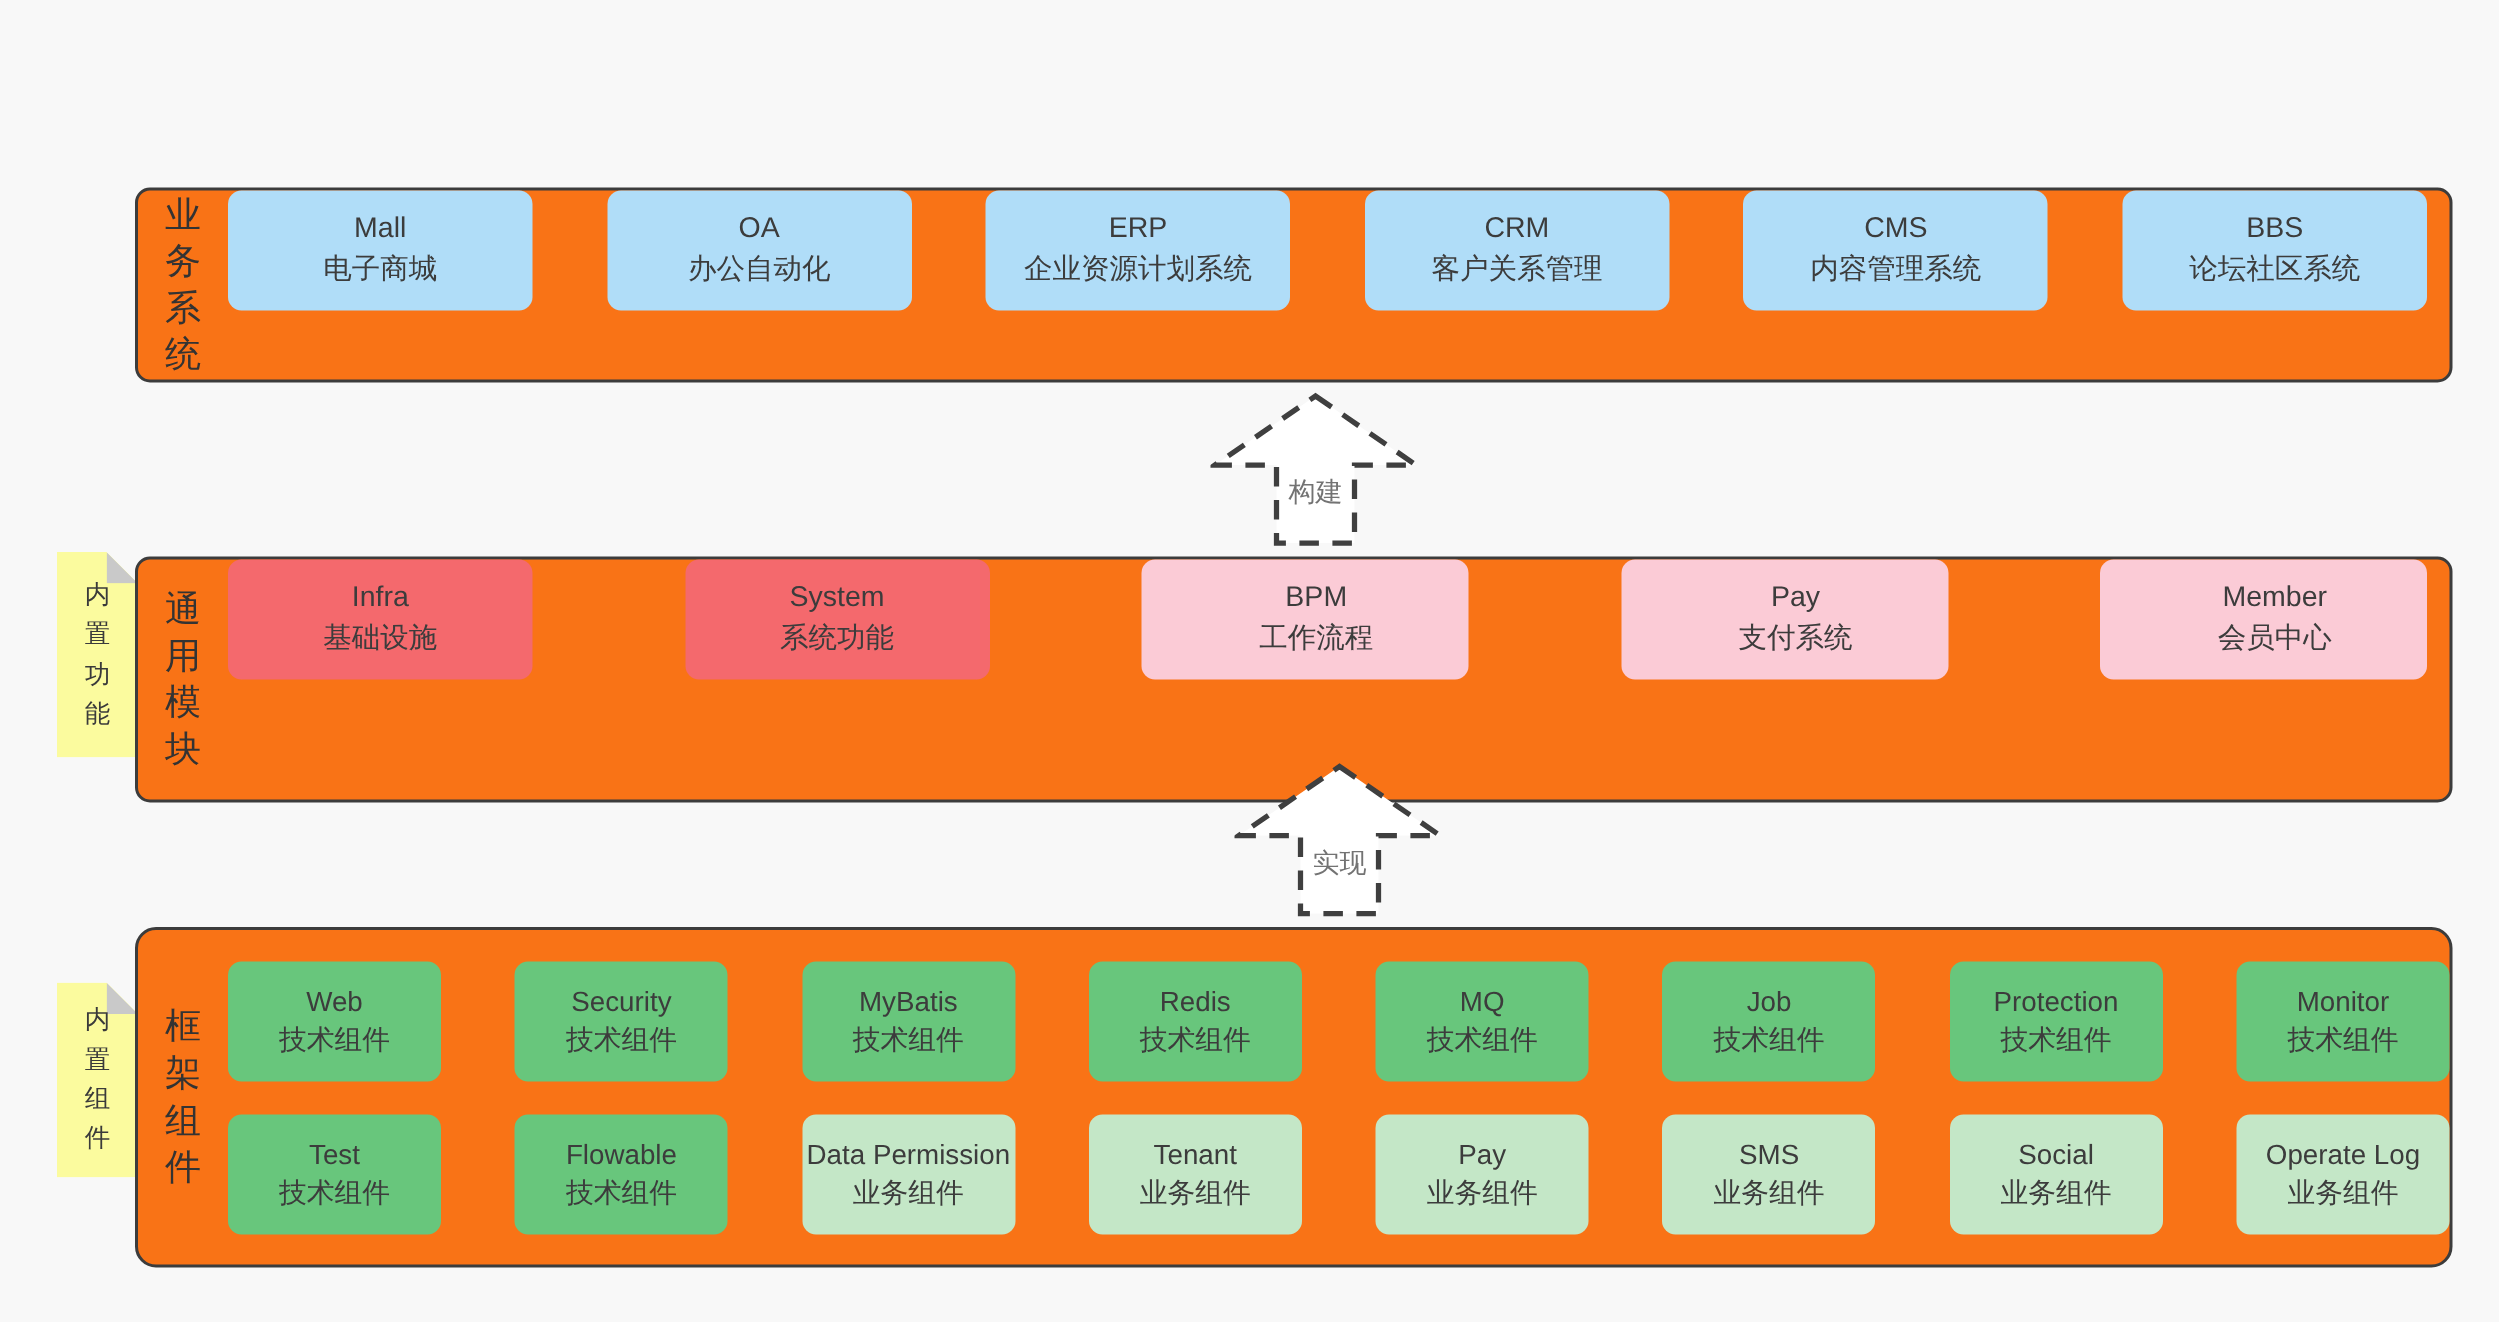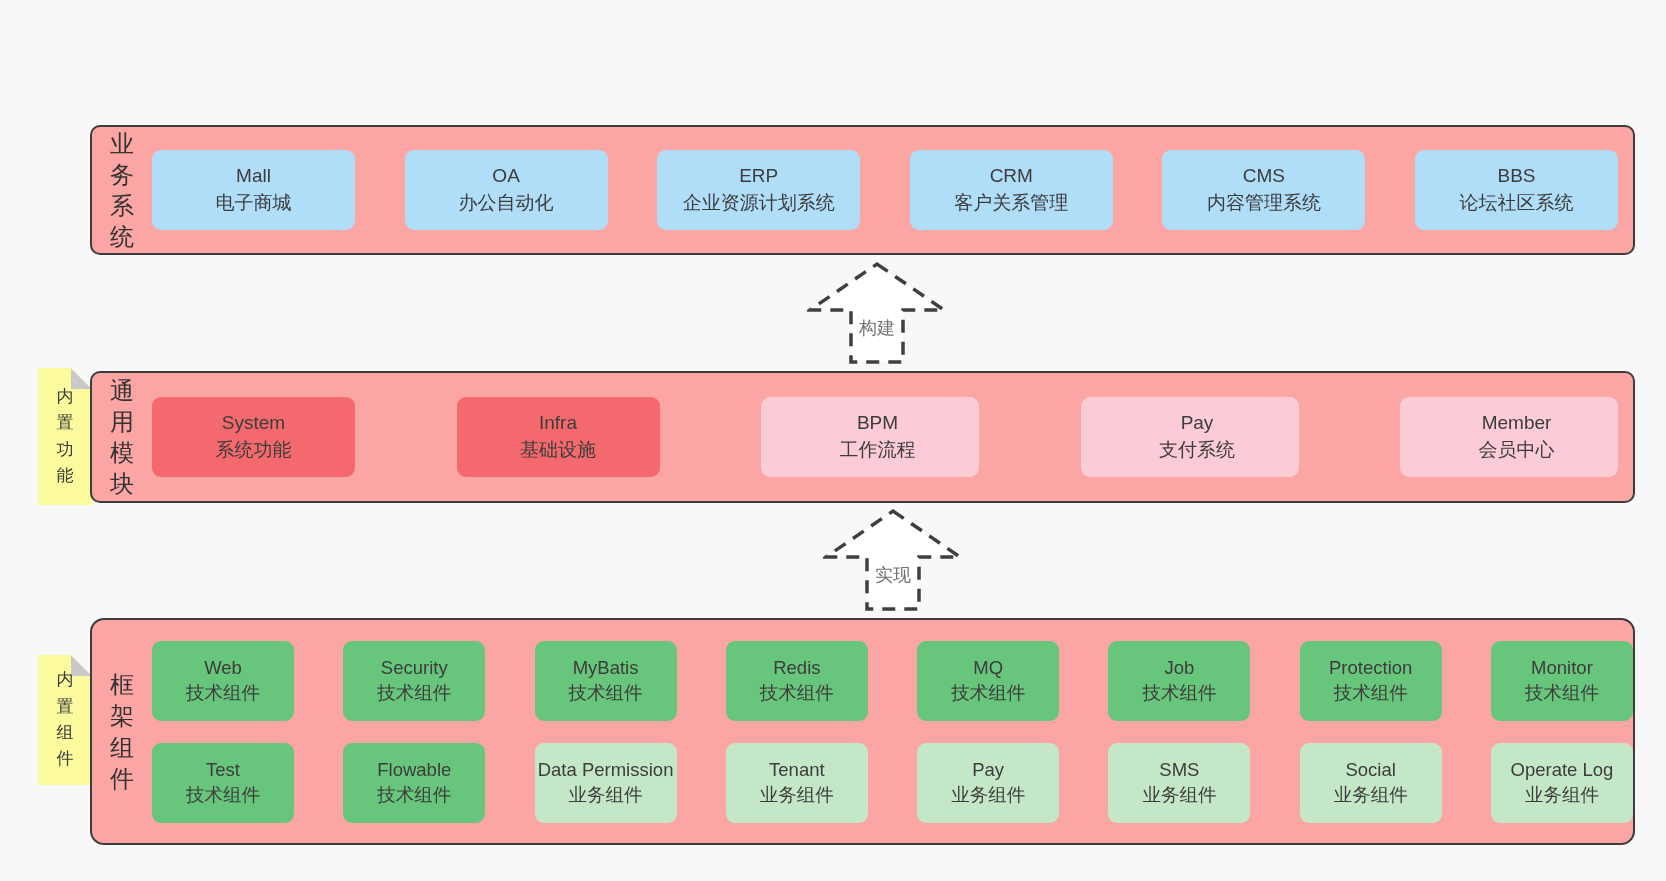--- a/index.html
+++ b/index.html
@@ -4,33 +4,33 @@
 <style>
   html,body { margin:0; padding:0; }
   .canvas {
     position:relative; width:1666px; height:881px;
     background:#f8f8f8; overflow:hidden;
     font-family:"Liberation Sans","DejaVu Sans",sans-serif;
     color:#3c3c3c;
   }
   .band {
     position:absolute; left:90px; width:1545px; box-sizing:border-box;
-    background:#fca5a5; border:2px solid #3c3c3c; border-radius:10px;
+    background:#f97316; border:2px solid #3c3c3c; border-radius:10px;
     display:flex; z-index:1;
   }
   .band1 { top:125px; height:130px; }
-  .band2 { top:371px; height:132px; }
+  .band2 { top:371px; height:164px; }
   .band3 { top:618px; height:227px;border-radius:14px; }
   .band-label {
     width:60px; flex:0 0 60px; display:flex; align-items:center; justify-content:center;
     font-size:24px; color:#333;
   }
   .vtext { width:1.05em; word-break:break-all; line-height:1.3; text-align:center; }
   .box-row {
-    flex:1; display:flex; justify-content:space-between; align-items:center;
+    flex:1; display:flex; justify-content:space-between; 
     padding:0 15px 0 0;
     gap:32px;
   }
   .band3 .box-grid {
     flex:1; display:flex; flex-direction:column; justify-content:center; gap:22px;
   }
   .band3 .box-row { padding:0; flex:none; }
   .box {
     border-radius:9px; display:flex; flex-direction:column; align-items:center;
     justify-content:center; text-align:center; font-size:19px; line-height:1.4;
@@ -120,26 +120,26 @@
     </svg>
     <span class="arrow-label">构建</span>
   </div>
 
   <section class="band band2">
     <div class="band-label">
       <div class="vtext">通用模块</div>
     </div>
     <div class="box-row">
         <div class="box wide red">
+          <div>Infra</div>
+          <div>基础设施</div>
+        </div>
+        <div class="box wide red">
           <div>System</div>
           <div>系统功能</div>
-        </div>
-        <div class="box wide red">
-          <div>Infra</div>
-          <div>基础设施</div>
         </div>
         <div class="box wide pink">
           <div>BPM</div>
           <div>工作流程</div>
         </div>
         <div class="box wide pink">
           <div>Pay</div>
           <div>支付系统</div>
         </div>
         <div class="box wide pink">

